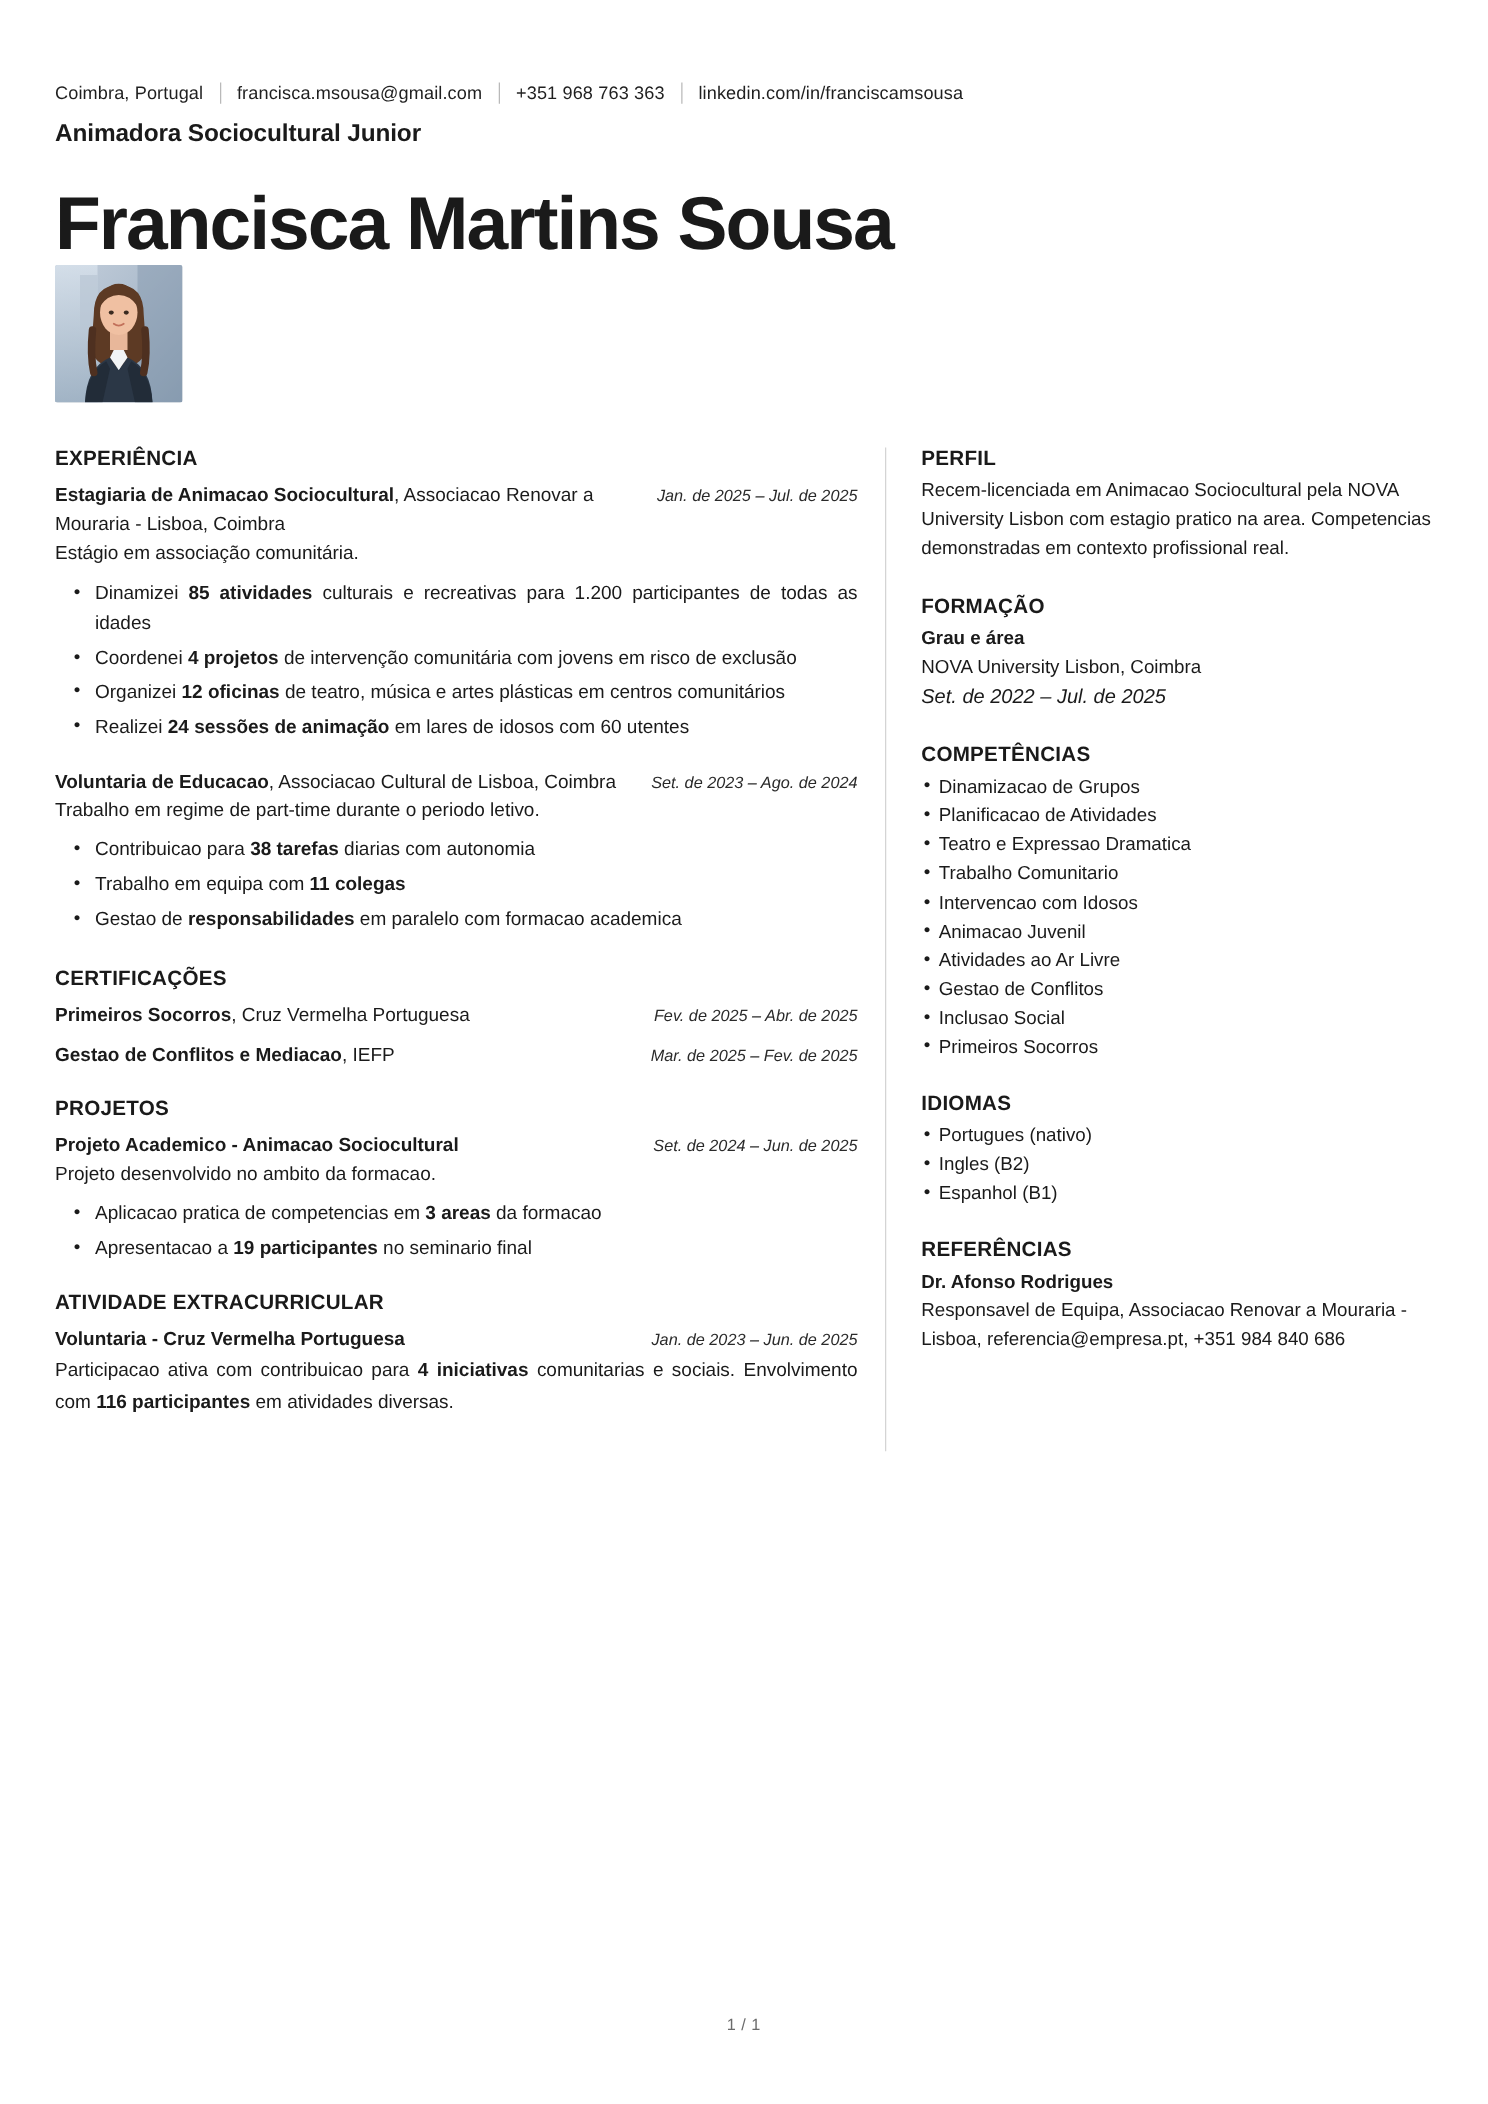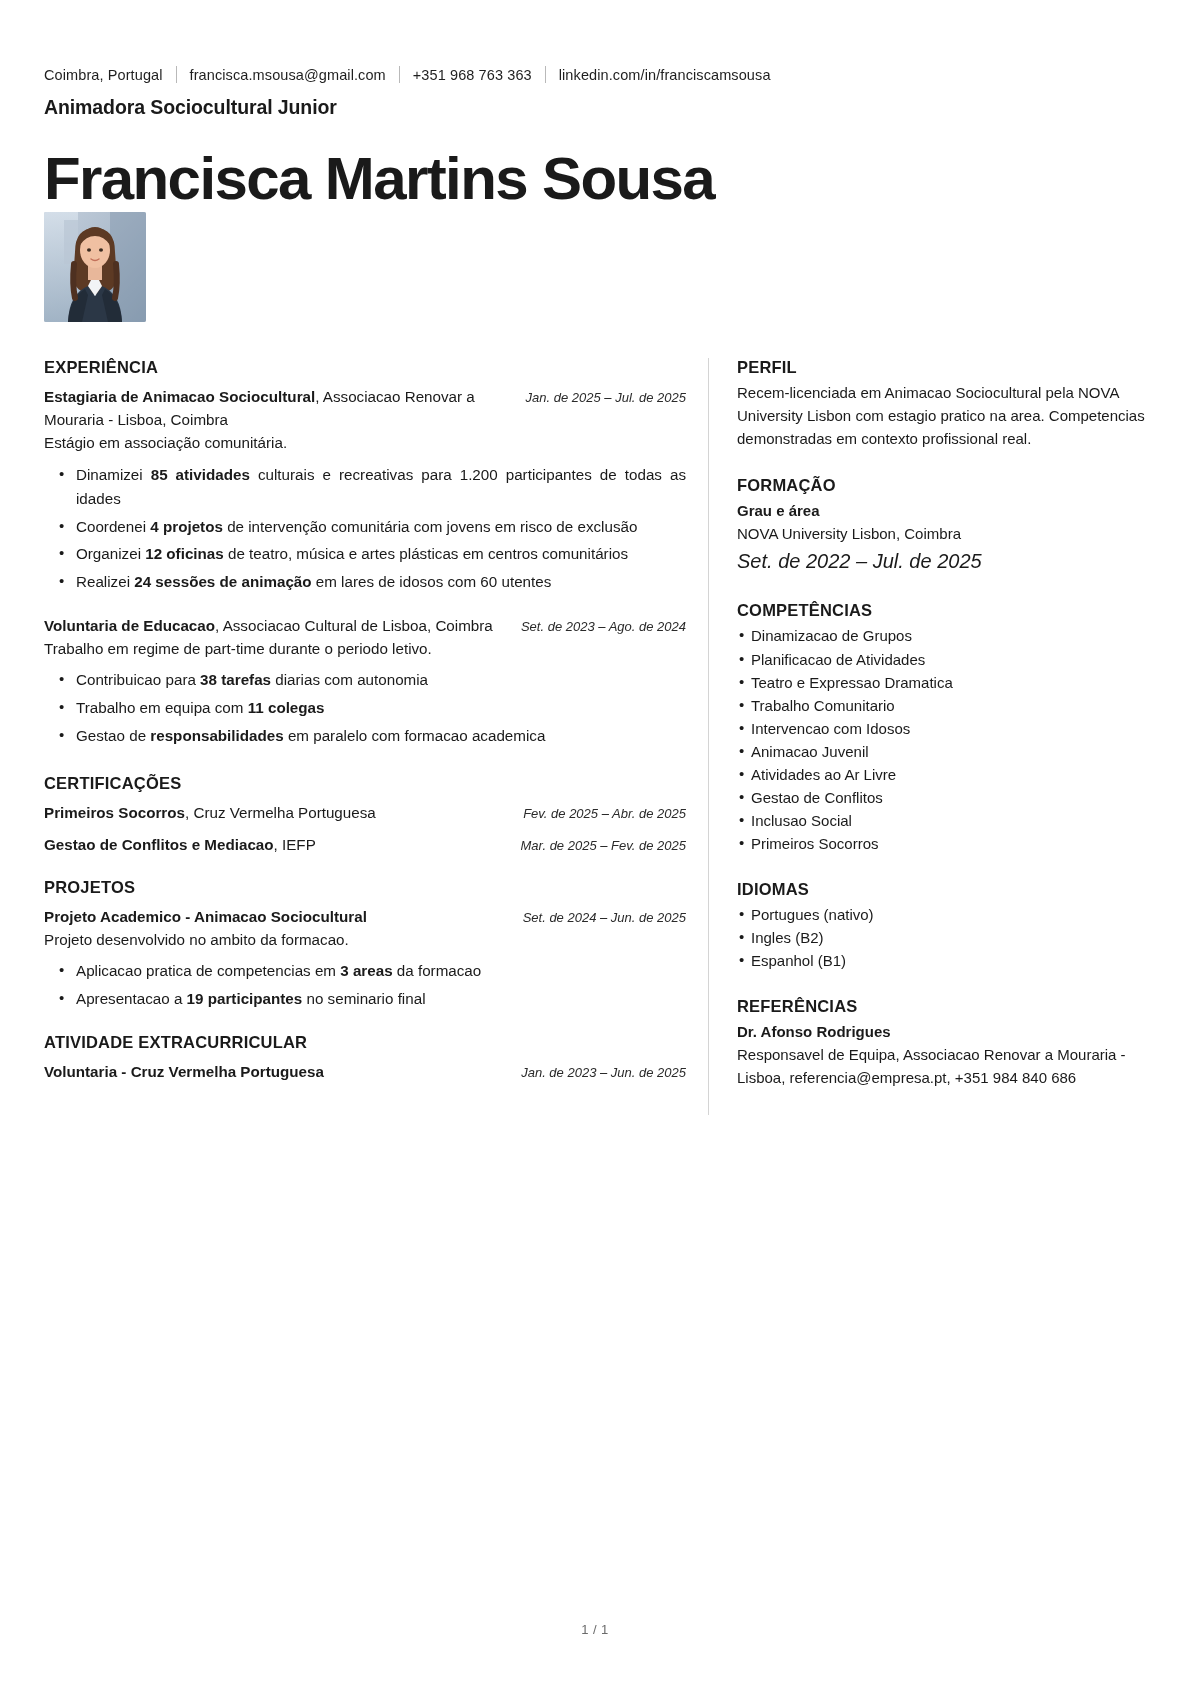--- a/index.html
+++ b/index.html
@@ -158,21 +158,21 @@
     font-size: 16.5px;
     font-weight: bold;
     letter-spacing: .2px;
     margin: 0 0 5px 0;
   }
   .r-text {
     font-size: 15px;
     line-height: 1.53;
   }
   .r-bold { font-size: 15px; font-weight: bold; line-height: 1.53; }
-  .r-italic { font-size: 20px; font-style: italic; line-height: 1.53; }
+  .r-italic { font-size: 16px; font-style: italic; line-height: 1.53; }
   ul.r-list {
     margin: 2px 0 0 0;
     padding-left: 14px;
     list-style: none;
   }
   ul.r-list li {
     font-size: 15px;
     line-height: 1.47;
     position: relative;
     margin-bottom: 1px;
@@ -181,21 +181,21 @@
     content: "\2022";
     position: absolute;
     left: -12px;
     top: -1px;
   }
 
   .footer {
     position: absolute;
     left: 0;
     right: 0;
-    bottom: 46px;
+    bottom: 56px;
     text-align: center;
     font-size: 13px;
     color: #6b6b6b;
     letter-spacing: .4px;
   }
 </style>
 </head>
 <body>
 
 <div class="page">
@@ -329,20 +329,21 @@
 
       <div class="section">
         <div class="section-title">ATIVIDADE EXTRACURRICULAR</div>
         <div class="entry">
           <div class="entry-head">
             <div class="entry-head-main">
               <b>Voluntaria - Cruz Vermelha Portuguesa</b>
             </div>
             <div class="entry-date">Jan. de 2023 – Jun. de 2025</div>
           </div>
+          <div class="para"><span>Participacao ativa com contribuicao para </span><b>4 iniciativas</b><span> comunitarias e sociais. Envolvimento com </span><b>116 participantes</b><span> em atividades diversas.</span></div>
         </div>
       </div>
 
     </div>
 
     <div class="col-divider"></div>
 
     <div class="col-right">
 
       <div class="r-section">

